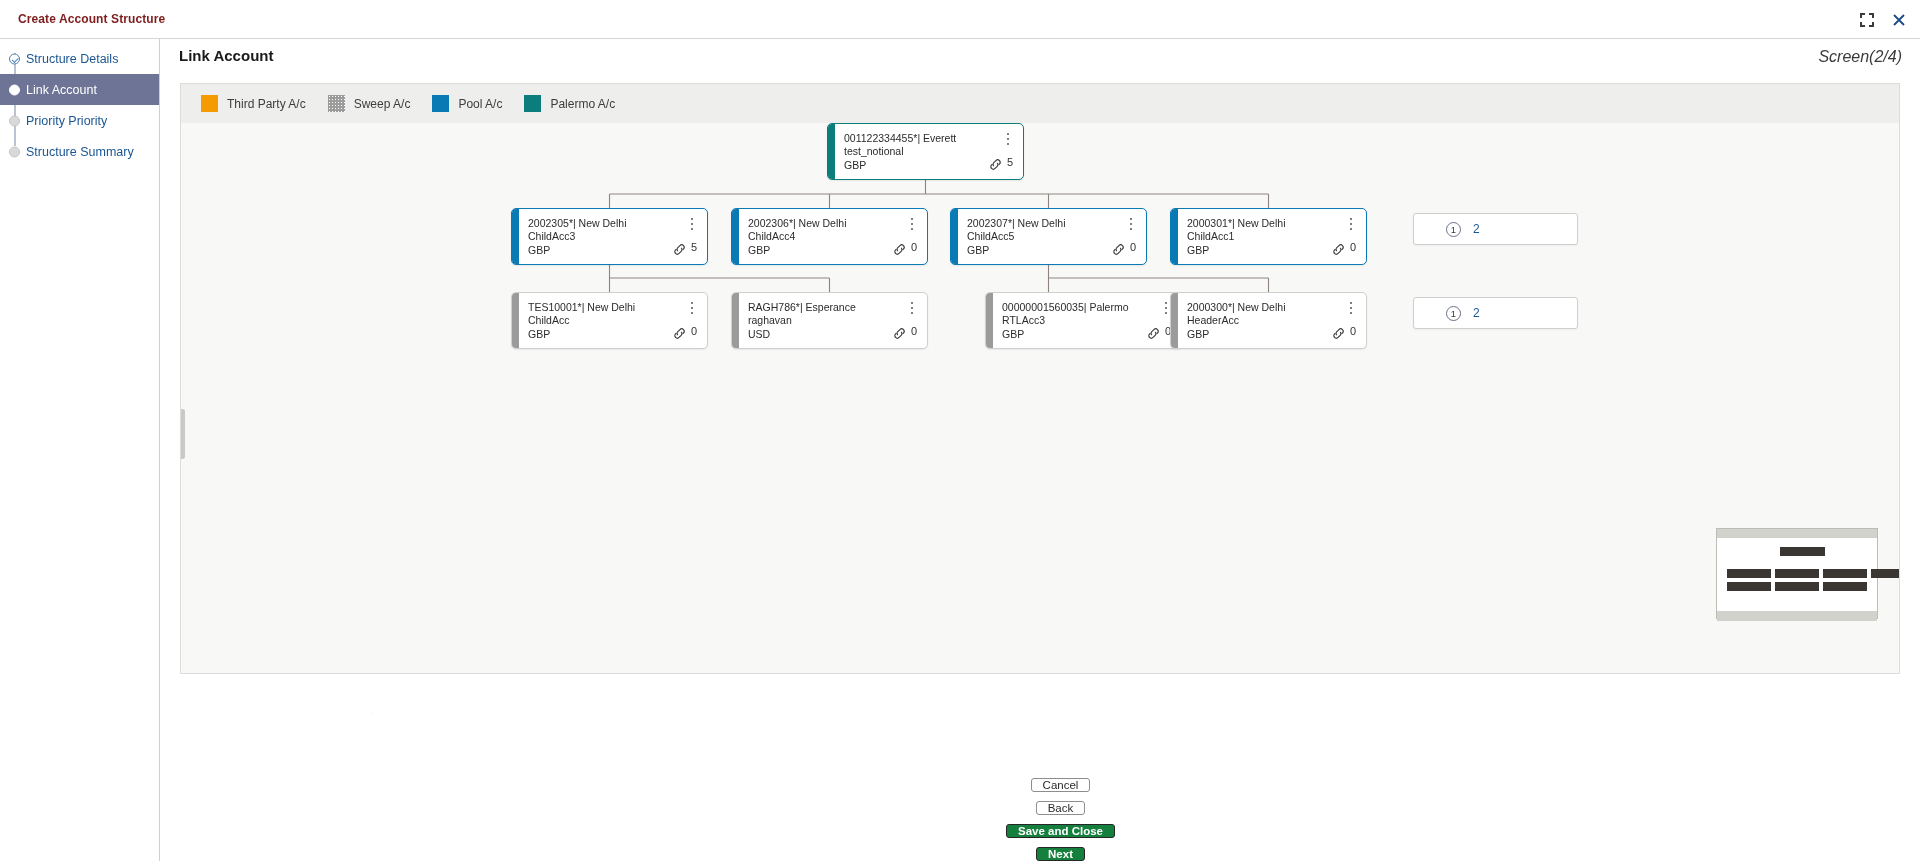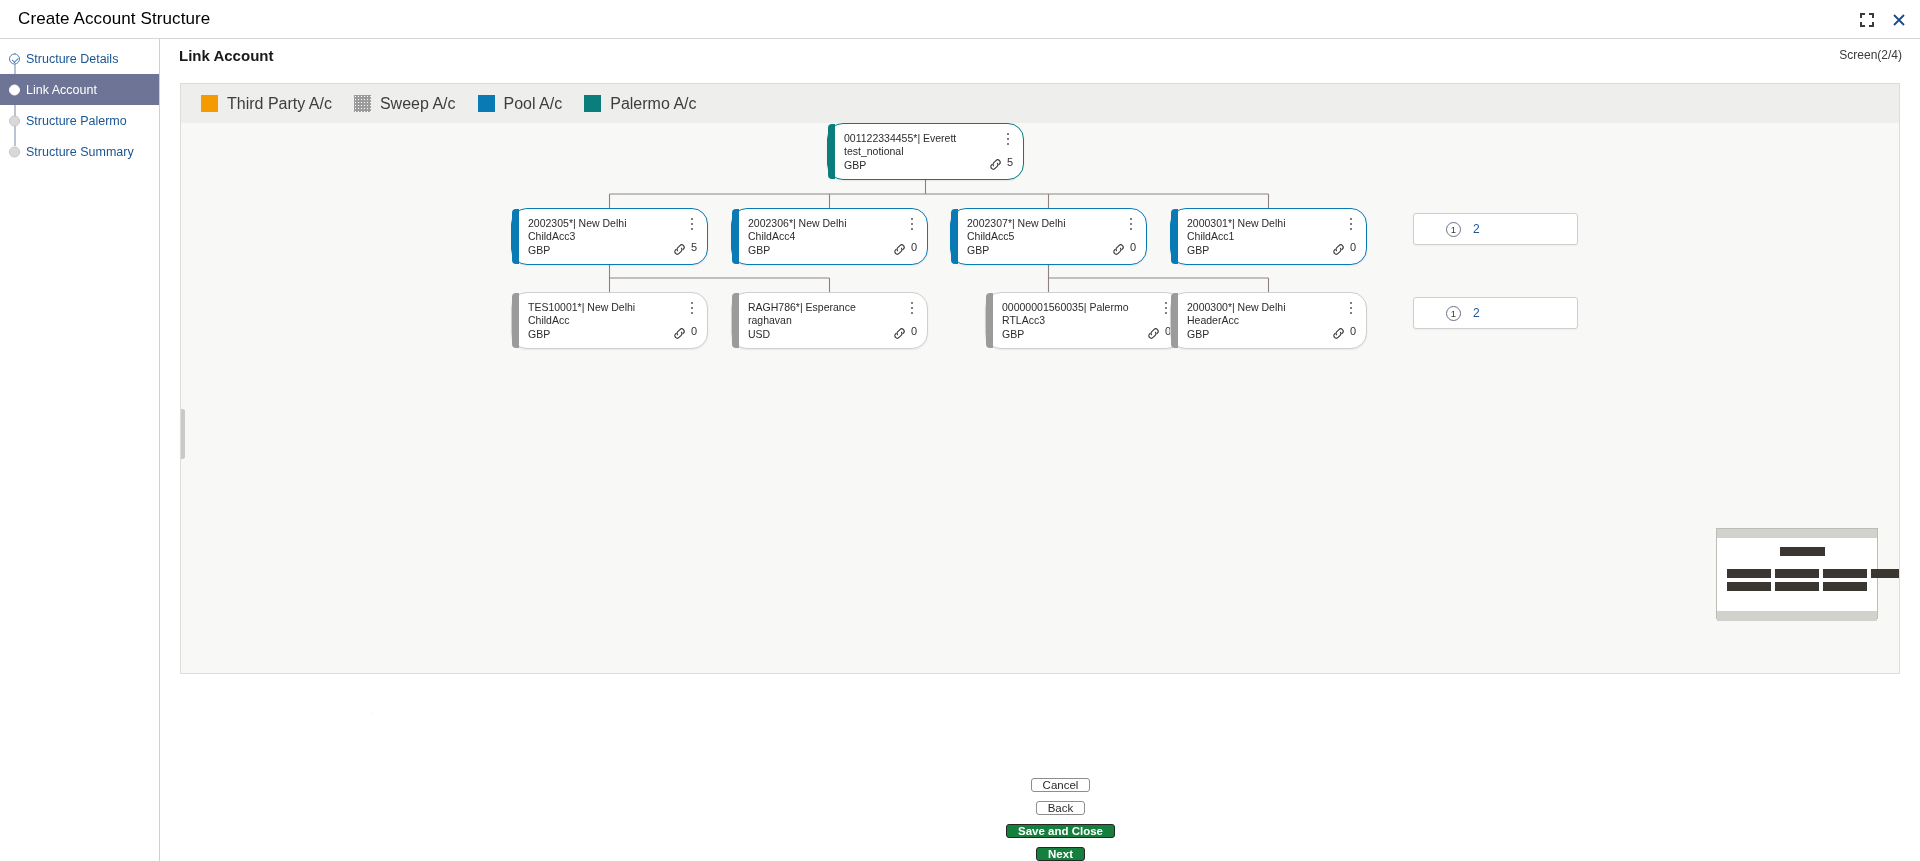--- a/index.html
+++ b/index.html
@@ -13,21 +13,21 @@
 
   
   .titlebar {
     position: absolute; top: 0; left: 0;
     width: 1920px; height: 39px;
     background: #ffffff;
     border-bottom: 1px solid #d6d6d6;
     display: flex; align-items: center;
   }
   .titlebar-title {
-    font-size: 17px; font-weight: normal; color: #000000;
+    font-size: 12px; font-weight: bold; color: #7f1d1d;
     margin-left: 18px; letter-spacing: .1px;
   }
   .titlebar-ctrls {
     position: absolute; right: 14px; top: 0; height: 39px;
     display: flex; align-items: center; gap: 18px;
   }
   .icon-btn { cursor: pointer; display: flex; align-items: center; justify-content: center; }
   .ico-minmax { width: 14px; height: 14px; position: relative; }
   .ico-minmax i {
     position: absolute; width: 5px; height: 5px; display: block;
@@ -85,21 +85,21 @@
       radial-gradient(circle at 12% 82%, rgba(0,0,0,0.018) 0 1px, transparent 1px 38px),
       radial-gradient(circle at 62% 18%, rgba(0,0,0,0.015) 0 1px, transparent 1px 44px);
   }
   .main-head {
     height: 32px; display: flex; align-items: center;
     padding: 0 18px; position: relative;
   }
   .main-title { font-size: 15px; font-weight: bold; color: #1a1a1a; }
   .screen-indicator {
     position: absolute; right: 18px; top: 9px;
-    font-size: 12px; color: #3a3a3a;
+    font-size: 16px; color: #3a3a3a; font-style: italic;
   }
 
   
   .canvas {
     position: absolute; left: 19px; top: 44px;
     width: 1720px; height: 591px;
     background: #f8f8f6;
     border: 1px solid #dcdcda;
     overflow: hidden;
   }
@@ -109,32 +109,32 @@
     position: absolute; left: 0; top: 0;
     width: 1718px; height: 39px;
     background: #eeeeec;
     display: flex; align-items: center;
     padding-left: 20px; gap: 0px;
   }
   .legend-item { display: flex; align-items: center; margin-right: 22px; }
   .legend-swatch {
     width: 17px; height: 17px; margin-right: 9px; flex: none;
   }
-  .legend-label { font-size: 16px; color: #3d3d3d; white-space: nowrap; }
+  .legend-label { font-size: 12px; color: #3d3d3d; white-space: nowrap; }
 
   
   .tree { position: absolute; left: 0; top: 39px; width: 100%; height: 552px; }
   .edges { position: absolute; left: 0; top: 0; width: 1718px; height: 552px; pointer-events: none; }
 
   .node {
     position: absolute;
     width: 197px; height: 57px;
     background: #ffffff;
     border: 1px solid #cccccc;
-    border-radius: 16px;
+    border-radius: 5px;
     box-shadow: 0 1px 2px rgba(0,0,0,0.07);
   }
   .node .bar {
     position: absolute; left: 0; top: 0; bottom: 0;
     width: 7px; border-radius: 4px 0 0 4px;
   }
   .node.teal { border-color: #0b7d7d; }
   .node.teal .bar { background: #0b7d7d; }
   .node.blue { border-color: #0a7ab5; }
   .node.blue .bar { background: #0a7ab5; }
@@ -246,21 +246,21 @@
     <div class="step done">
       <span class="dot"></span>
       <span>Structure Details</span>
     </div>
     <div class="step active">
       <span class="dot"></span>
       <span>Link Account</span>
     </div>
     <div class="step">
       <span class="dot"></span>
-      <span>Structure Palermo</span>
+      <span>Priority Priority</span>
     </div>
     <div class="step">
       <span class="dot"></span>
       <span>Structure Summary</span>
     </div>
   </div>
 </div>
 
 <div class="main">
   <div class="main-head">

